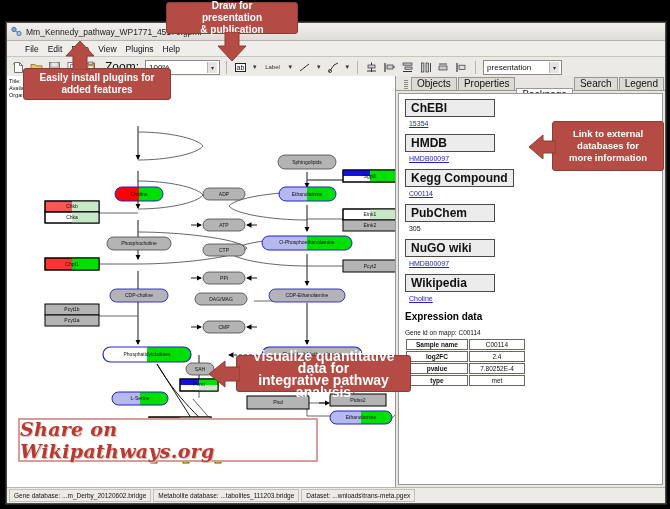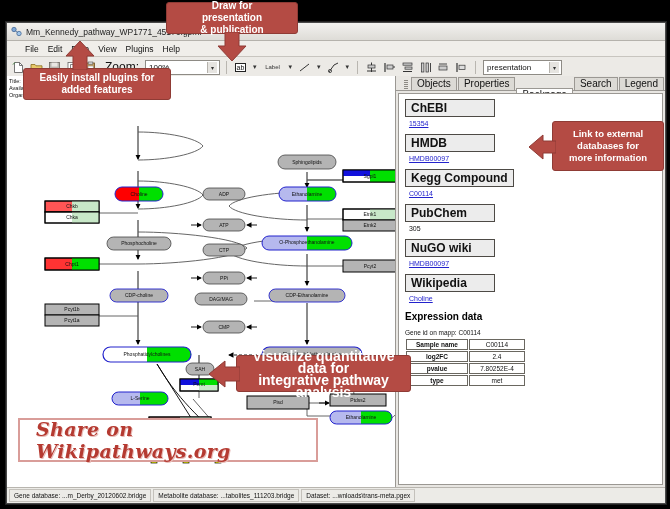--- a/index.html
+++ b/index.html
@@ -69,21 +69,21 @@
   .statusbar .cell{font-size:6.5px;color:#111;border:1px solid #c4c1bb;margin:1px 0 1px 2px;
                    padding:0 4px;line-height:11px;height:11px;white-space:nowrap;}
 
   
   .callout{position:absolute;background:#b44b44;color:#fff;font-weight:bold;text-align:center;
            border:1px solid #8f3b35;box-sizing:border-box;display:flex;align-items:center;
            justify-content:center;line-height:12px;padding:2px 14px;}
   .share{position:absolute;left:18px;top:418px;width:296px;height:40px;background:#fff;
          border:2px solid #d99d99;display:flex;align-items:center;justify-content:center;}
   .share span{font-family:"DejaVu Serif",serif;font-style:italic;font-weight:bold;font-size:19px;
-              color:#b53a31;text-shadow:1px 1px 0 #e9bdb9;letter-spacing:.3px;padding-left:16px;}
+              color:#b53a31;text-shadow:1px 1px 0 #e9bdb9;letter-spacing:.3px;}
 </style>
 </head>
 <body>
 
 <div id="root">
 
   <div class="win">
 
     <div class="titlebar">
       <svg class="tb-ico" viewBox="0 0 11 11">

